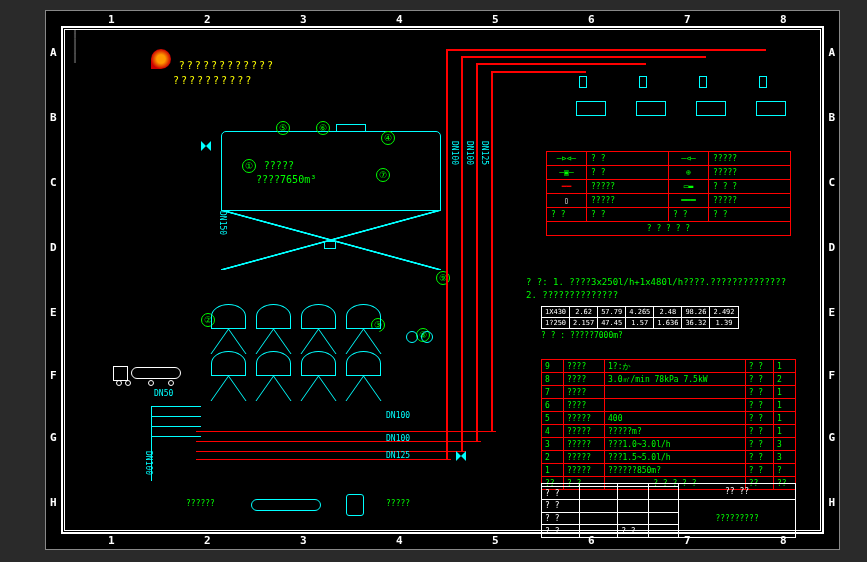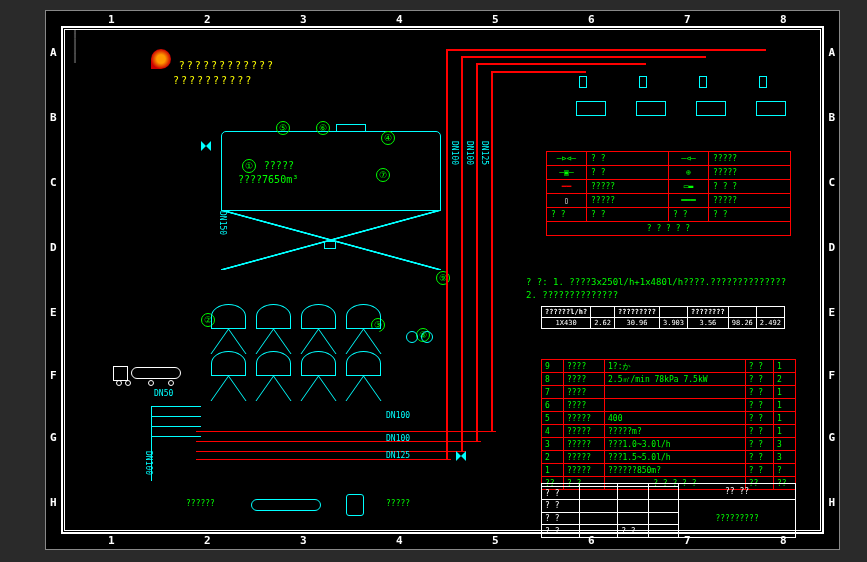--- a/index.html
+++ b/index.html
@@ -97,21 +97,21 @@
 
 <div class="logo">
   <span class="logo-icon"></span>
   <span class="logo-text">????????????</span><br>
   <span class="logo-text" style="margin-left:22px">??????????</span>
 </div>
 
 <div class="tank">
   <div class="tank-body">
     <div style="position:absolute;left:20px;top:25px"><span class="circ">①</span> <span class="tank-label">?????</span></div>
-    <div class="tank-label" style="position:absolute;left:16px;top:42px">????7650m³</div>
+    <div class="tank-label" style="position:absolute;left:34px;top:42px">????7650m³</div>
   </div>
   <div class="tank-cone"></div>
 </div>
 
 <div style="position:absolute;left:230px;top:108px"><span class="circ">⑤</span></div>
 <div style="position:absolute;left:270px;top:108px"><span class="circ">⑥</span></div>
 <div style="position:absolute;left:335px;top:118px"><span class="circ">④</span></div>
 <div style="position:absolute;left:330px;top:155px"><span class="circ">⑦</span></div>
 <div style="position:absolute;left:155px;top:300px"><span class="circ">②</span></div>
 <div style="position:absolute;left:325px;top:305px"><span class="circ">③</span></div>
@@ -253,56 +253,57 @@
 </div>
 
 <div class="notes">
   <div>? ?: 1. ????3x250l/h+1x480l/h????.??????????????</div>
   <div>     2. ??????????????</div>
 </div>
 
 <div class="data-tbl">
 <table>
 <tbody>
-          <tr>
-            <th>??????l/h?</th>
-            <th></th>
-            <th>?????????</th>
-            <th></th>
-            <th>????????</th>
-            <th></th>
-            <th></th>
-          </tr>
 <tr>
             <td>1X430</td>
             <td>2.62</td>
-            <td>30.96</td>
-            <td>3.903</td>
-            <td>3.56</td>
+            <td>57.79</td>
+            <td>4.265</td>
+            <td>2.48</td>
             <td>98.26</td>
             <td>2.492</td>
           </tr>
+<tr>
+            <td>1?250</td>
+            <td>2.157</td>
+            <td>47.45</td>
+            <td>1.57</td>
+            <td>1.636</td>
+            <td>36.32</td>
+            <td>1.39</td>
+          </tr>
 </tbody>
       </table>
+<div class="green-text" style="margin-top:2px">? ? :   ?????7000m?</div>
 </div>
 
 <div class="parts">
 <table>
 <tbody>
           <tr>
             <td>9</td>
             <td>????</td>
             <td>1?:か</td>
             <td>? ?</td>
             <td>1</td>
           </tr>
 <tr>
             <td>8</td>
             <td>????</td>
-            <td>2.5㎥/min  78kPa  7.5kW</td>
+            <td>3.0㎥/min  78kPa  7.5kW</td>
             <td>? ?</td>
             <td>2</td>
           </tr>
 <tr>
             <td>7</td>
             <td>????</td>
             <td></td>
             <td>? ?</td>
             <td>1</td>
           </tr>

